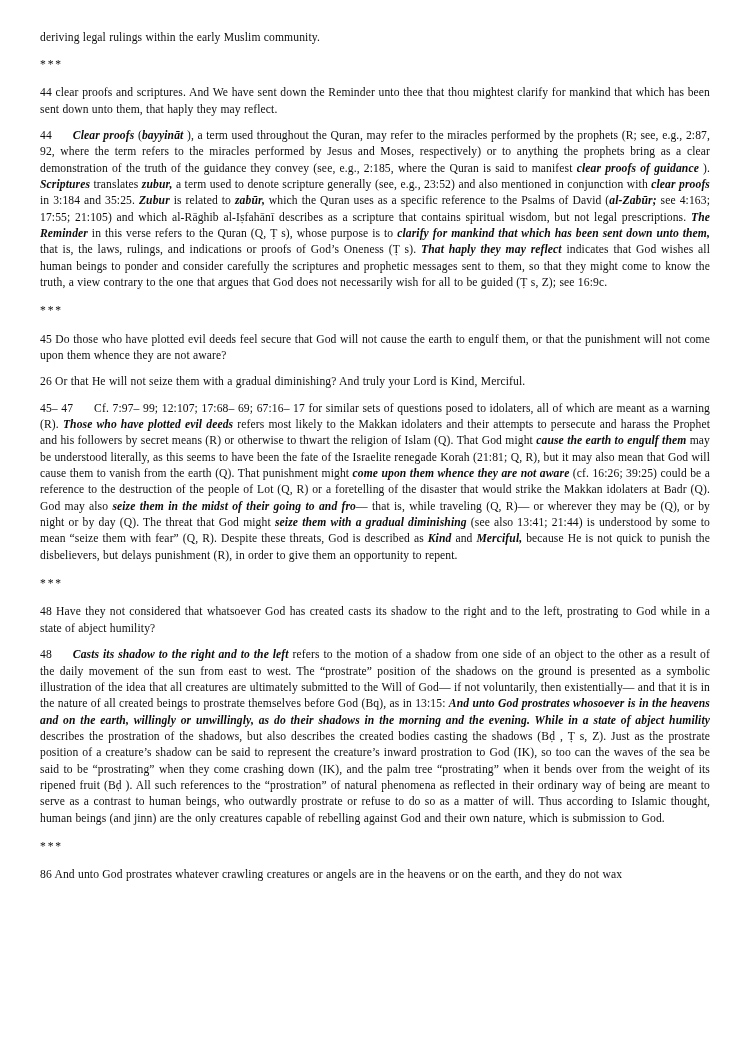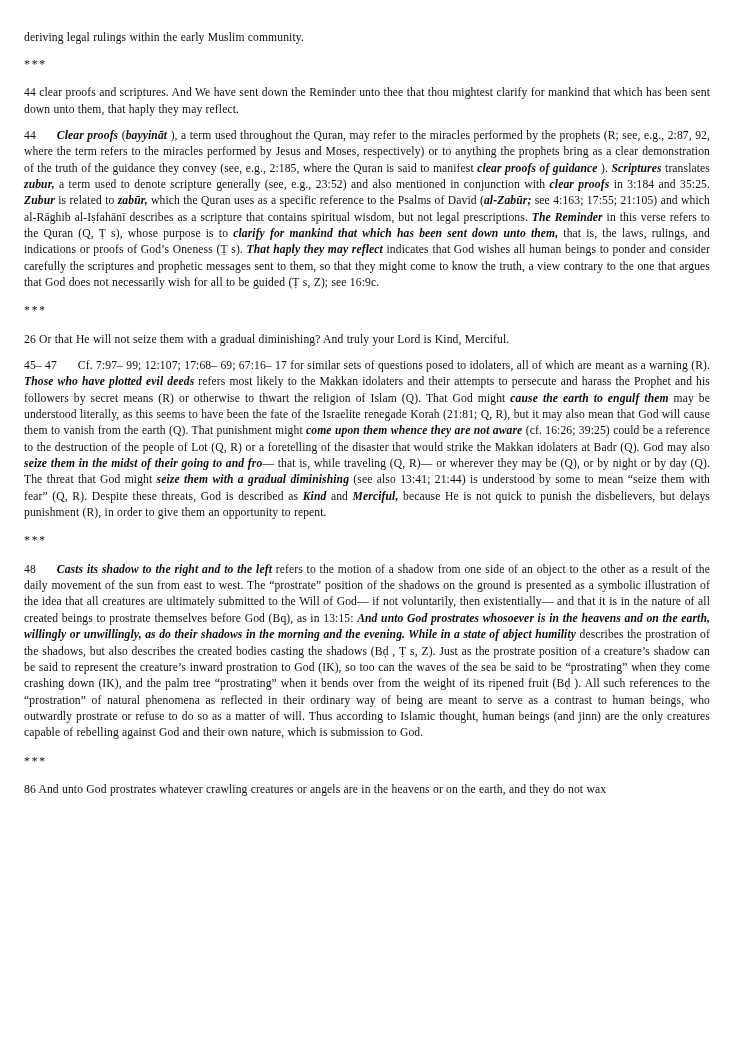--- a/index.html
+++ b/index.html
@@ -13,21 +13,21 @@
     font-family: "Liberation Serif", "DejaVu Serif", serif;
     color: #0d0d0d;
     overflow: hidden;
   }
   .page {
     position: relative;
     width: 749px;
     height: 1061px;
     background: #ffffff;
     box-sizing: border-box;
-    padding: 30px 39px 0 24px;
+    padding: 30px 39px 0 40px;
   }
   .block {
     font-size: 11.6px;
     line-height: 16.35px;
     text-align: justify;
     text-justify: inter-word;
     margin: 0 0 10.5px 0;
     letter-spacing: 0.01em;
     word-spacing: 0.02em;
   }
@@ -59,20 +59,22 @@
 </head>
 <body style="background: rgb(255, 255, 255); color: rgb(13, 13, 13);">
 
 <div class="page" style="background: rgb(255, 255, 255);">
   <div id="content">
       <p class="block"><span>deriving legal rulings within the early Muslim community.</span></p>
       <p class="sep"><span>***</span></p>
       <p class="block verse"><span>44 clear proofs and scriptures. And We have sent down the Reminder unto thee that thou mightest clarify for mankind that which has been sent down unto them, that haply they may reflect.</span></p>
       <p class="block commentary"><span class="cnum">44</span><span class="cindent"></span><i>Clear proofs </i><span>(</span><i>bayyināt </i><span>), a term used throughout the Quran, may refer to the miracles performed by the prophets (R; see, e.g., 2:87, 92, where the term refers to the miracles performed by Jesus and Moses, respectively) or to anything the prophets bring as a clear demonstration of the truth of the guidance they convey (see, e.g., 2:185, where the Quran is said to manifest </span><i>clear proofs of guidance </i><span>). </span><i>Scriptures </i><span>translates </span><i>zubur, </i><span>a term used to denote scripture generally (see, e.g., 23:52) and also mentioned in conjunction with </span><i>clear proofs </i><span>in 3:184 and 35:25. </span><i>Zubur </i><span>is related to </span><i>zabūr, </i><span>which the Quran uses as a specific reference to the Psalms of David (</span><i>al-Zabūr; </i><span>see 4:163; 17:55; 21:105) and which al-Rāghib al-Iṣfahānī describes as a scripture that contains spiritual wisdom, but not legal prescriptions. </span><i>The Reminder </i><span>in this verse refers to the Quran (Q, Ṭ s), whose purpose is to </span><i>clarify for mankind that which has been sent down unto them, </i><span>that is, the laws, rulings, and indications or proofs of God’s Oneness (Ṭ s). </span><i>That haply they may reflect </i><span>indicates that God wishes all human beings to ponder and consider carefully the scriptures and prophetic messages sent to them, so that they might come to know the truth, a view contrary to the one that argues that God does not necessarily wish for all to be guided (Ṭ s, Z); see 16:9c.</span></p>
       <p class="sep"><span>***</span></p>
+      <p class="block verse"><span>45 Do those who have plotted evil deeds feel secure that God will not cause the earth to engulf them, or that the punishment will not come upon them whence they are not aware?</span></p>
       <p class="block verse"><span>26 Or that He will not seize them with a gradual diminishing? And truly your Lord is Kind, Merciful.</span></p>
       <p class="block commentary"><span class="cnum">45– 47</span><span class="cindent"></span><span>Cf. 7:97– 99; 12:107; 17:68– 69; 67:16– 17 for similar sets of questions posed to idolaters, all of which are meant as a warning (R). </span><i>Those who have plotted evil deeds </i><span>refers most likely to the Makkan idolaters and their attempts to persecute and harass the Prophet and his followers by secret means (R) or otherwise to thwart the religion of Islam (Q). That God might </span><i>cause the earth to engulf them </i><span>may be understood literally, as this seems to have been the fate of the Israelite renegade Korah (21:81; Q, R), but it may also mean that God will cause them to vanish from the earth (Q). That punishment might </span><i>come upon them whence they are not aware </i><span>(cf. 16:26; 39:25) could be a reference to the destruction of the people of Lot (Q, R) or a foretelling of the disaster that would strike the Makkan idolaters at Badr (Q). God may also </span><i>seize them in the midst of their going to and fro</i><span>— that is, while traveling (Q, R)— or wherever they may be (Q), or by night or by day (Q). The threat that God might </span><i>seize them with a gradual diminishing </i><span>(see also 13:41; 21:44) is understood by some to mean “seize them with fear” (Q, R). Despite these threats, God is described as </span><i>Kind </i><span>and </span><i>Merciful, </i><span>because He is not quick to punish the disbelievers, but delays punishment (R), in order to give them an opportunity to repent.</span></p>
       <p class="sep"><span>***</span></p>
+      <p class="block verse"><span>48 Have they not considered that whatsoever God has created casts its shadow to the right and to the left, prostrating to God while in a state of abject humility?</span></p>
       <p class="block commentary"><span class="cnum">48</span><span class="cindent"></span><i>Casts its shadow to the right and to the left </i><span>refers to the motion of a shadow from one side of an object to the other as a result of the daily movement of the sun from east to west. The “prostrate” position of the shadows on the ground is presented as a symbolic illustration of the idea that all creatures are ultimately submitted to the Will of God— if not voluntarily, then existentially— and that it is in the nature of all created beings to prostrate themselves before God (Bq), as in 13:15: </span><i>And unto God prostrates whosoever is in the heavens and on the earth, willingly or unwillingly, as do their shadows in the morning and the evening. While in a state of abject humility </i><span>describes the prostration of the shadows, but also describes the created bodies casting the shadows (Bḍ , Ṭ s, Z). Just as the prostrate position of a creature’s shadow can be said to represent the creature’s inward prostration to God (IK), so too can the waves of the sea be said to be “prostrating” when they come crashing down (IK), and the palm tree “prostrating” when it bends over from the weight of its ripened fruit (Bḍ ). All such references to the “prostration” of natural phenomena as reflected in their ordinary way of being are meant to serve as a contrast to human beings, who outwardly prostrate or refuse to do so as a matter of will. Thus according to Islamic thought, human beings (and jinn) are the only creatures capable of rebelling against God and their own nature, which is submission to God.</span></p>
       <p class="sep"><span>***</span></p>
       <p class="block verse"><span>86 And unto God prostrates whatever crawling creatures or angels are in the heavens or on the earth, and they do not wax</span></p>
     </div>
 </div>
 
 </body></html>

